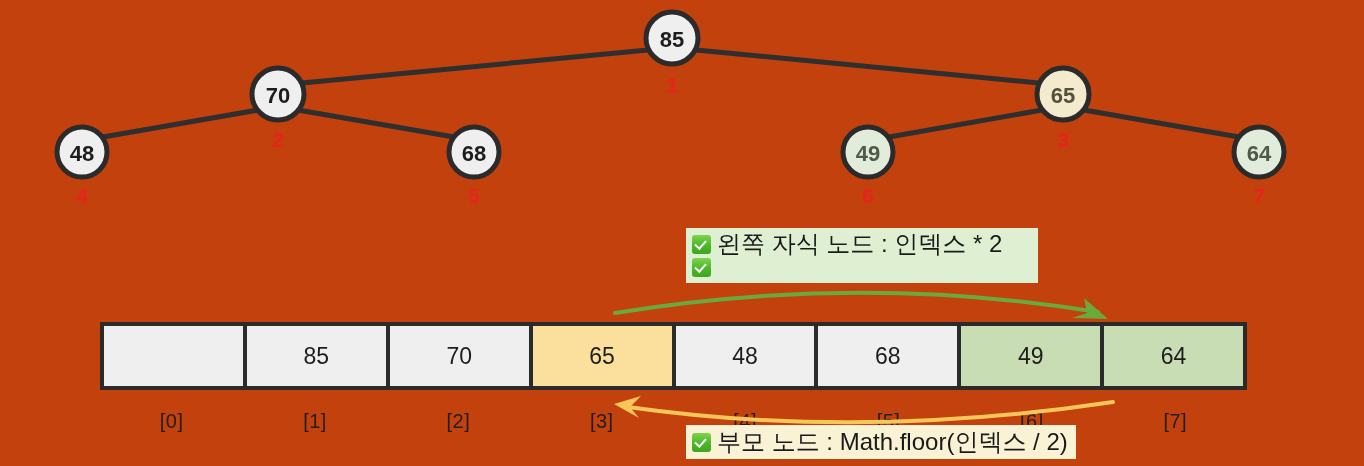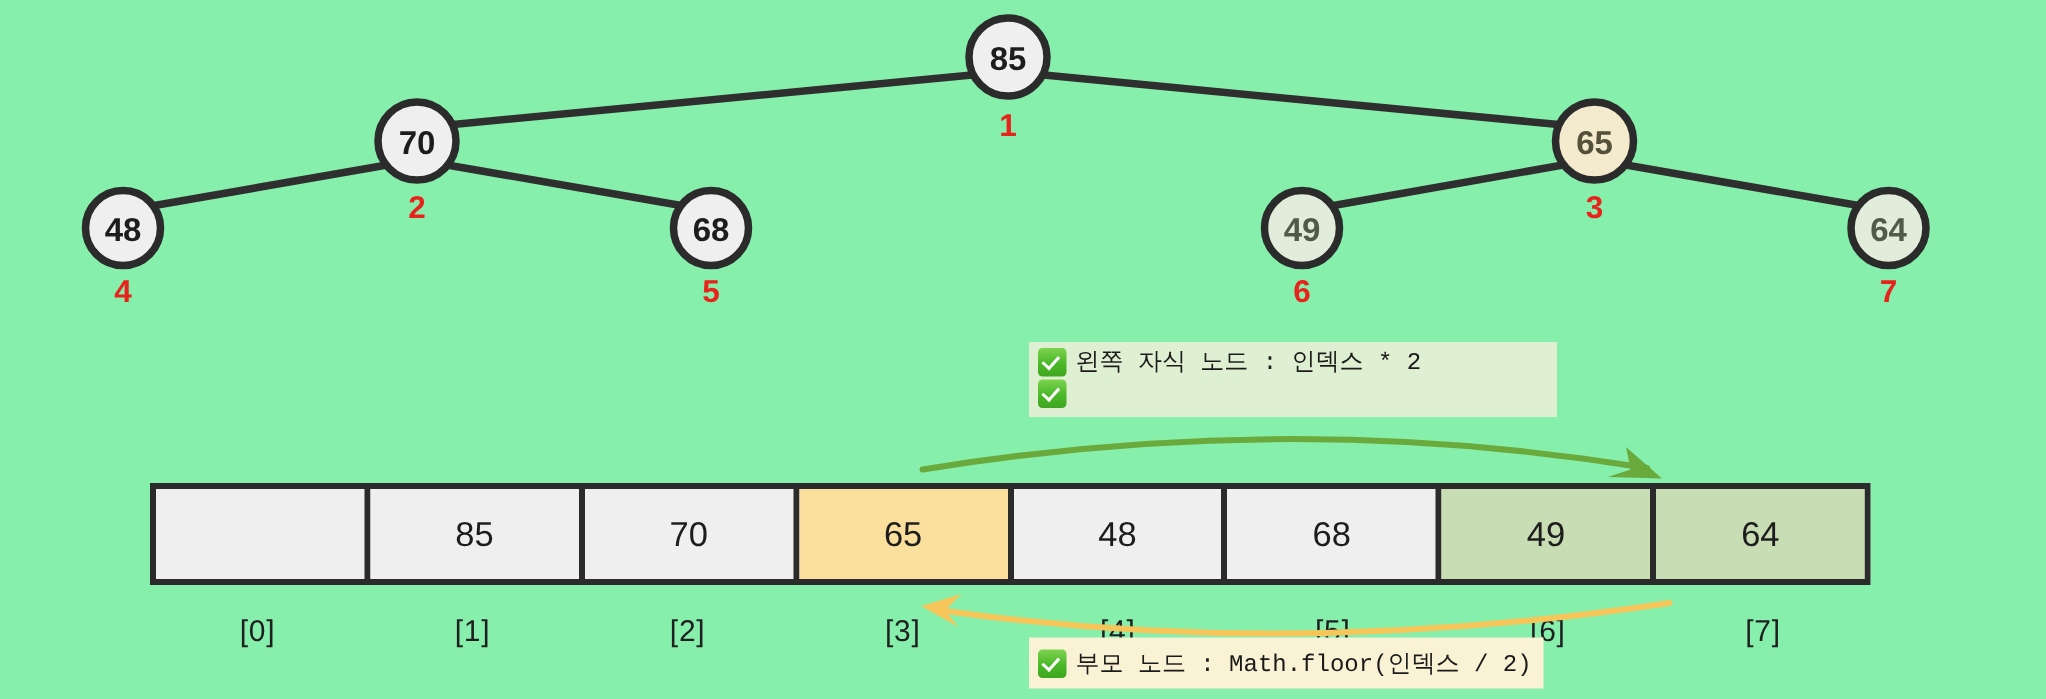--- a/index.html
+++ b/index.html
@@ -12,21 +12,21 @@
     height: 466px;
     position: relative;
     overflow: hidden;
     font-family: "Liberation Sans", "DejaVu Sans", sans-serif;
   }
   #stage {
     position: absolute;
     left: 0; top: 0;
     width: 1364px;
     height: 466px;
-    background: #86efac;
+    background: #c2410c;
   }
   svg.layer {
     position: absolute;
     left: 0; top: 0;
     width: 1364px;
     height: 466px;
     overflow: visible;
   }
   
   .tree-edge {
@@ -108,23 +108,22 @@
   }
   .legend-line {
     display: flex;
     align-items: center;
     gap: 6px;
     line-height: 1.0;
     white-space: nowrap;
   }
   .legend-line + .legend-line { margin-top: 2px; }
   .legend-text {
-    font-size: 16px;
+    font-size: 24px;
     color: #1a1a1a;
-    font-family: Liberation Mono, monospace;
   }
   .check-icon {
     width: 19px;
     height: 19px;
     flex: 0 0 19px;
     border-radius: 3px;
     background: linear-gradient(180deg, #7dd34f 0%, #4ab828 55%, #3fa61f 100%);
     position: relative;
     display: inline-block;
   }

